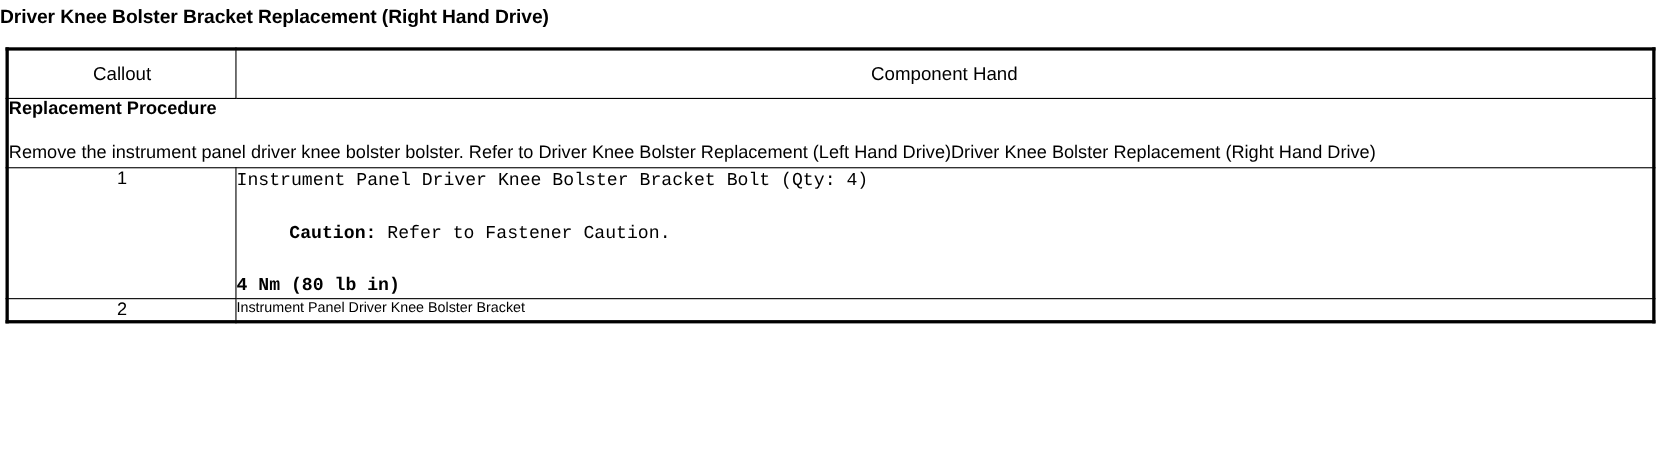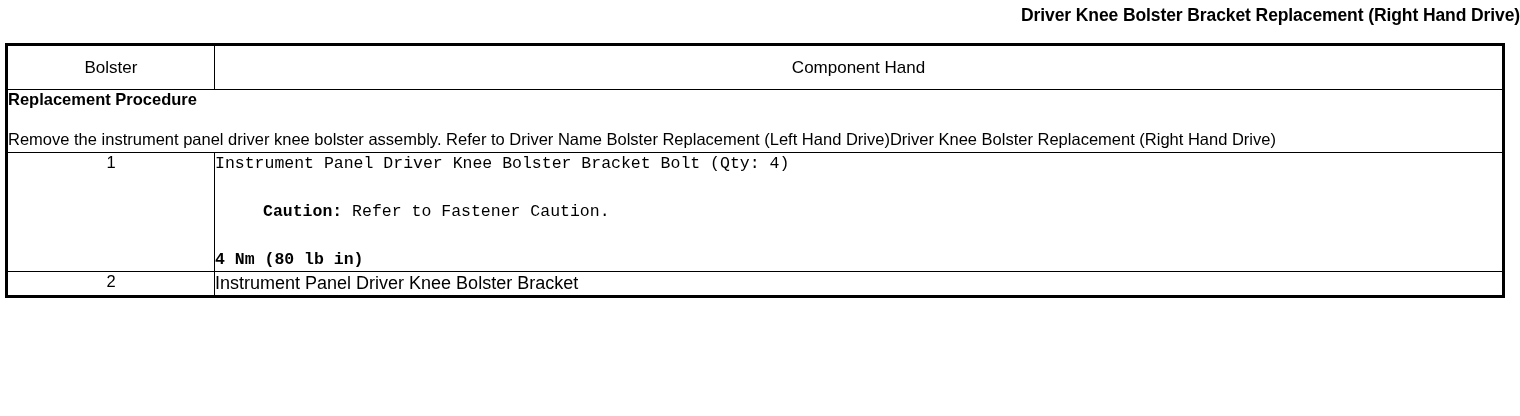--- a/index.html
+++ b/index.html
@@ -15,21 +15,21 @@
     overflow: hidden;
   }
   .page {
     position: relative;
     width: 1520px;
     height: 416px;
     box-sizing: border-box;
   }
   .doc-title {
     width: 100%;
-    text-align: right;
+    text-align: left;
     font-size: 17.5px;
     font-weight: bold;
     line-height: 1;
     padding-top: 7px;
     letter-spacing: -0.1px;
     font-stretch: condensed;
   }
   .table-wrap {
     position: absolute;
     left: 5px;
@@ -91,21 +91,21 @@
   td.comp p {
     margin: 0 0 27px 0;
     line-height: 1.3;
   }
   td.comp p:last-child {
     margin-bottom: 0;
   }
   .b { font-weight: bold; margin-left: 48px; }
   td.row-simple {
     padding: 4px 4px 5px 6px;
-    font-size: 18px;
+    font-size: 13px;
     line-height: 1.3;
   }
   td.row-simple-num {
     text-align: center;
     vertical-align: middle;
     font-size: 16.5px;
     padding: 4px;
   }
 </style>
 </head>
@@ -116,30 +116,30 @@
   <div class="doc-title">Driver Knee Bolster Bracket Replacement (Right Hand Drive)</div>
 
   <div class="table-wrap">
     <table class="spec">
       <colgroup>
         <col class="col-callout">
         <col class="col-name">
       </colgroup>
       <thead>
         <tr>
-          <th class="hdr">Bolster</th>
+          <th class="hdr">Callout</th>
           <th class="hdr">Component Hand</th>
         </tr>
       </thead>
       <tbody>
 
         <tr>
           <td class="prelim" colspan="2">
             <div class="prelim-title">Replacement Procedure</div>
-            <div class="prelim-body">Remove the instrument panel driver knee bolster assembly. Refer to Driver Name Bolster Replacement (Left Hand Drive)Driver Knee Bolster Replacement (Right Hand Drive)</div>
+            <div class="prelim-body">Remove the instrument panel driver knee bolster bolster. Refer to Driver Knee Bolster Replacement (Left Hand Drive)Driver Knee Bolster Replacement (Right Hand Drive)</div>
           </td>
         </tr>
 
         <tr>
           <td class="callout-num">1</td>
           <td class="comp">
             <p>Instrument Panel Driver Knee Bolster Bracket Bolt (Qty: 4)</p>
             <p><span class="b">Caution:</span><span> Refer to Fastener Caution.</span></p>
             <p class="b">4 Nm (80 lb in)</p>
           </td>

